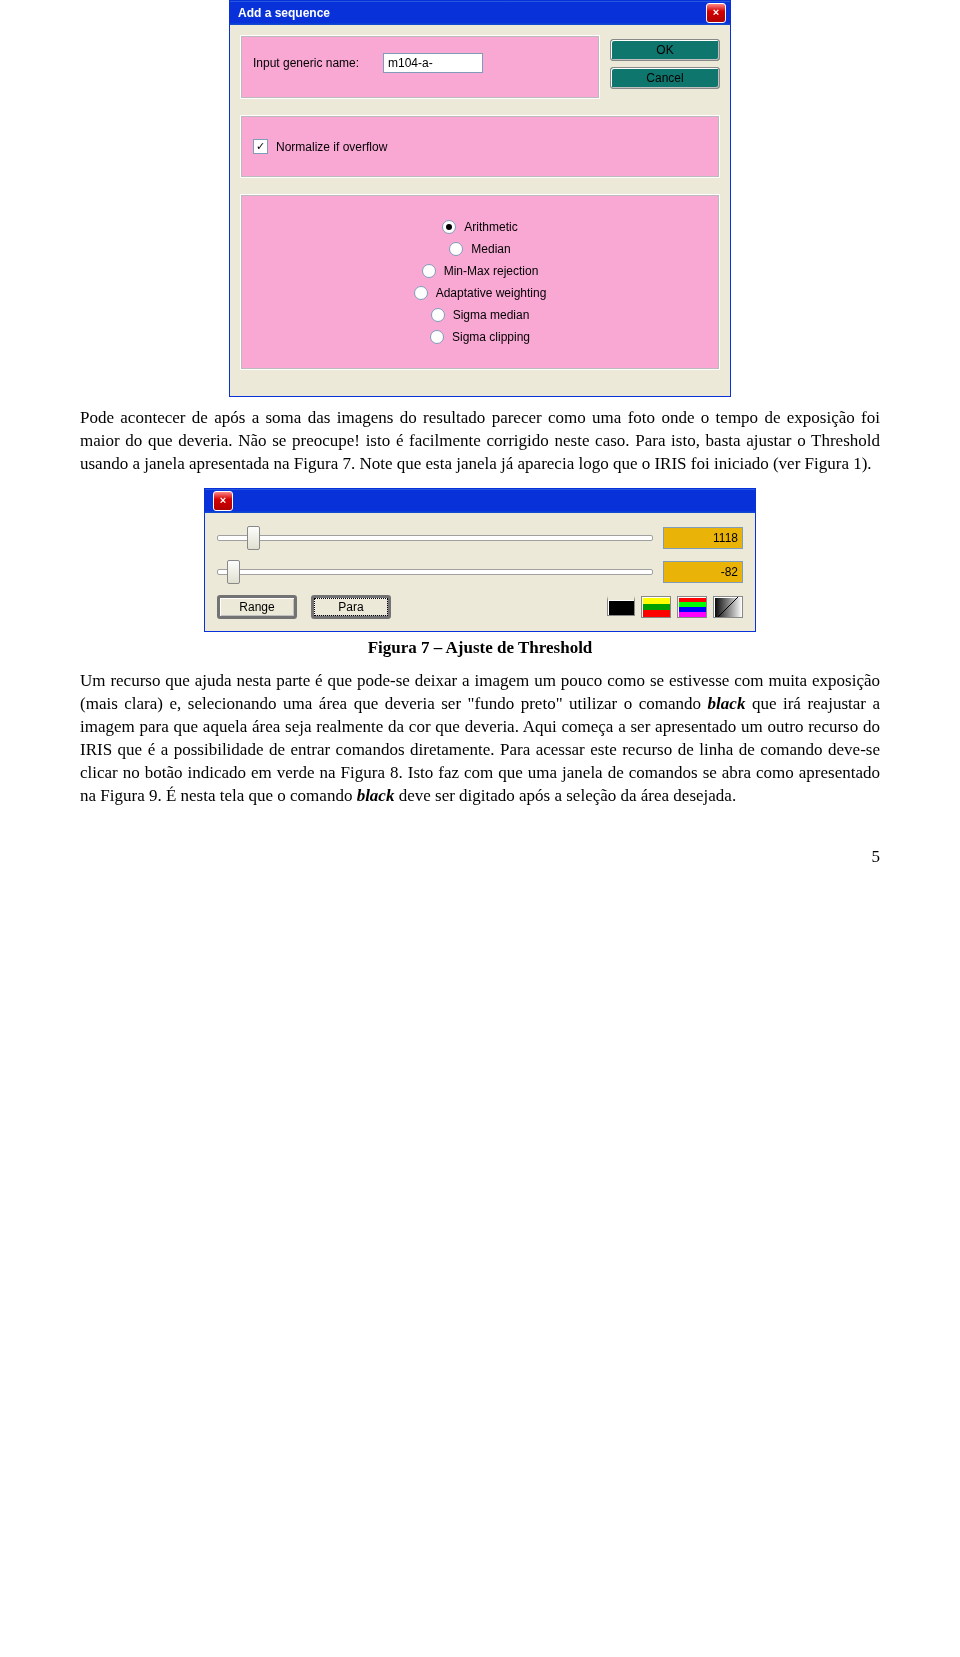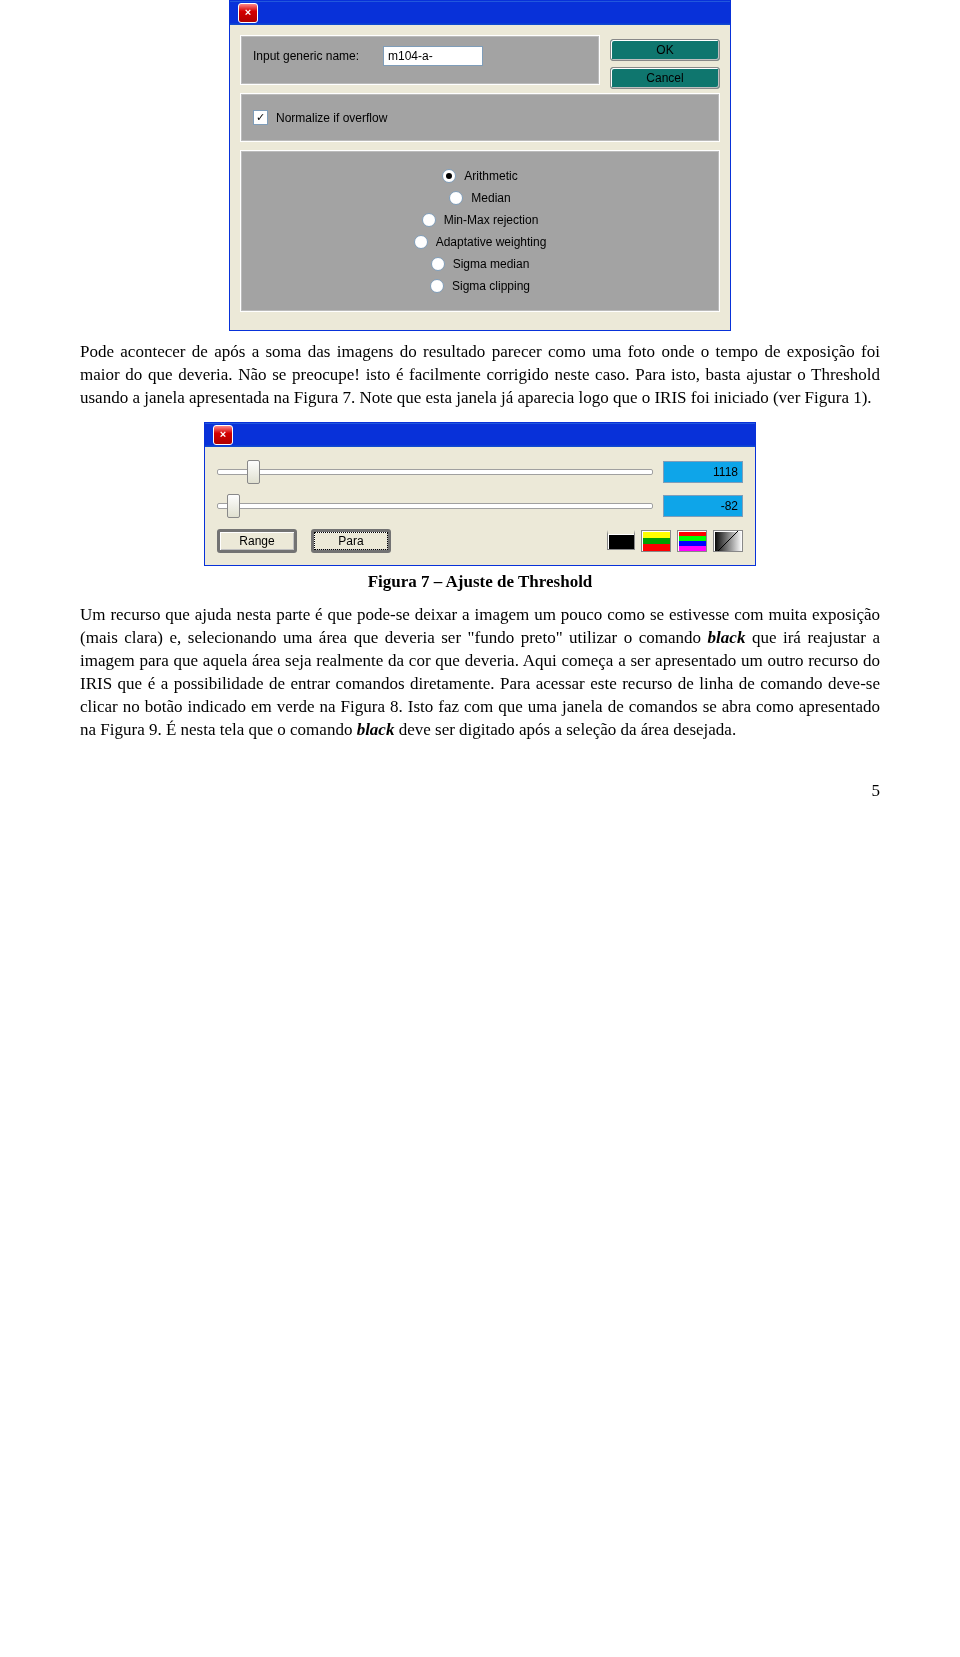--- a/index.html
+++ b/index.html
@@ -50,23 +50,23 @@
   .xp-body {
     padding: 10px;
   }
   .xp-row-top {
     display: flex;
     gap: 10px;
   }
   .xp-groupbox {
     border: 1px solid #fff;
     box-shadow: inset 1px 1px 0 #bbb, inset -1px -1px 0 #bbb;
-    padding: 10px 12px;
-    margin-bottom: 8px;
-    background: #a3a3a3;
+    padding: 17px 12px;
+    margin-bottom: 16px;
+    background: #f9a8d4;
   }
   .xp-left-col { flex: 1; }
   .xp-right-col {
     width: 110px;
     display: flex;
     flex-direction: column;
     gap: 6px;
     padding-top: 4px;
   }
   .xp-button {
@@ -175,21 +175,21 @@
     width: 11px;
     height: 22px;
     background: linear-gradient(to bottom, #fdfdfd, #e0e0d0);
     border: 1px solid #888;
     border-radius: 2px;
   }
   .value-box {
     width: 70px;
     height: 20px;
     border: 1px solid #7f9db9;
-    background: #0ea5e9;
+    background: #eab308;
     text-align: right;
     padding: 0 4px;
     font-family: Tahoma, Arial, sans-serif;
     font-size: 12px;
     line-height: 20px;
   }
   .threshold-footer {
     display: flex;
     align-items: center;
     gap: 14px;
@@ -225,20 +225,21 @@
     margin-top: 40px;
   }
 </style>
 </head>
 <body>
 
 <div class="page">
 
   <div class="xp-window">
     <div class="xp-titlebar">
+      <span class="title">Add a sequence</span>
       <div class="xp-close">×</div>
     </div>
     <div class="xp-body">
       <div class="xp-row-top">
         <div class="xp-left-col">
           <div class="xp-groupbox">
             <div class="xp-form-row">
               <span class="xp-label">Input generic name:</span>
               <input class="xp-input name" value="m104-a-" style="">
             </div>

